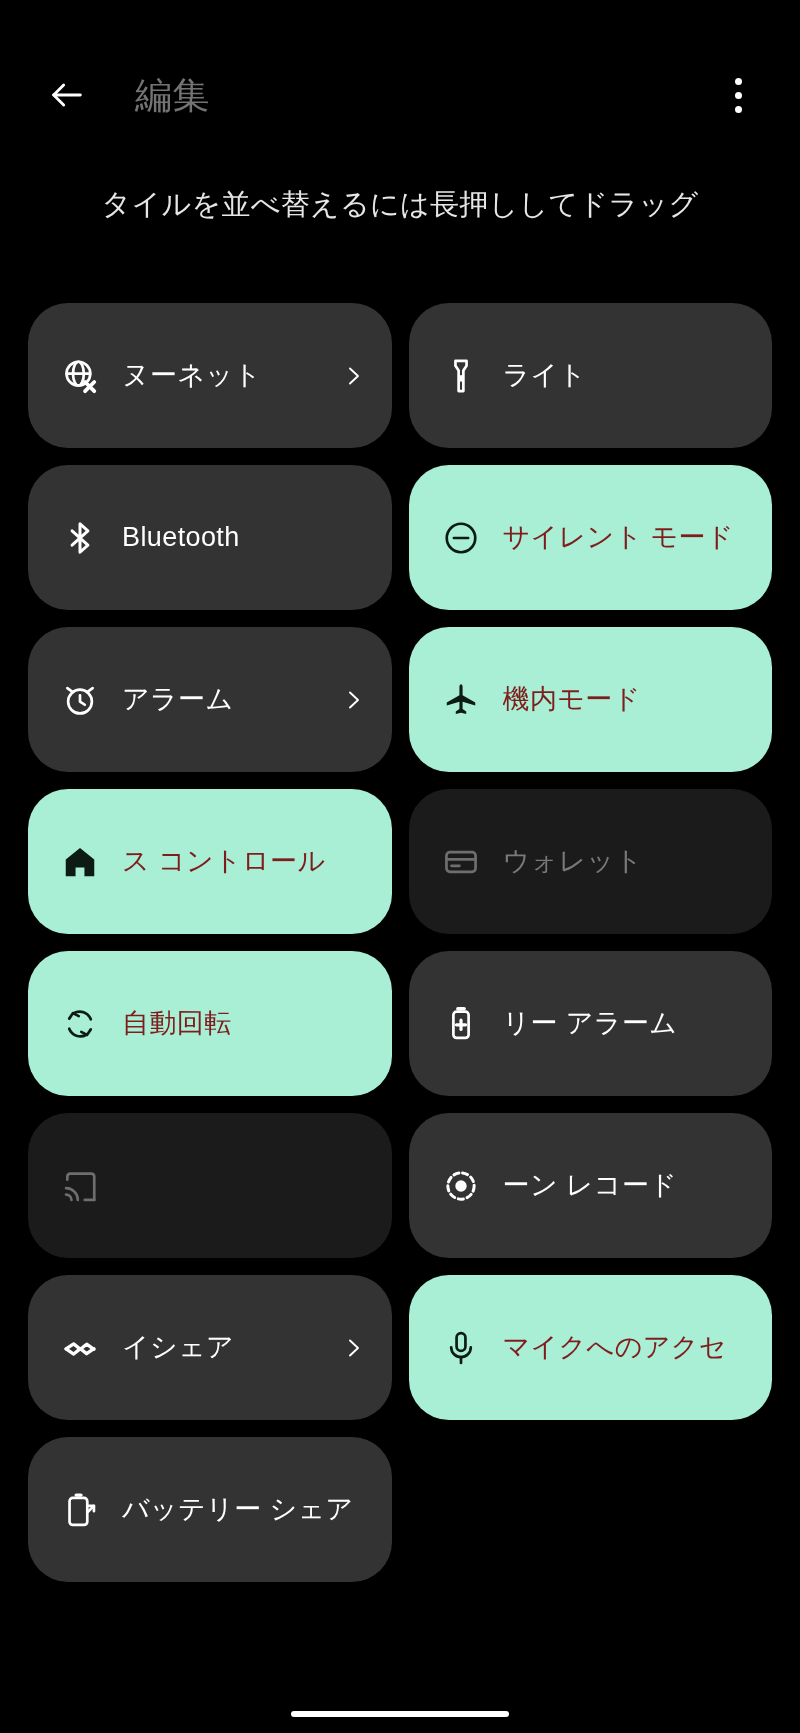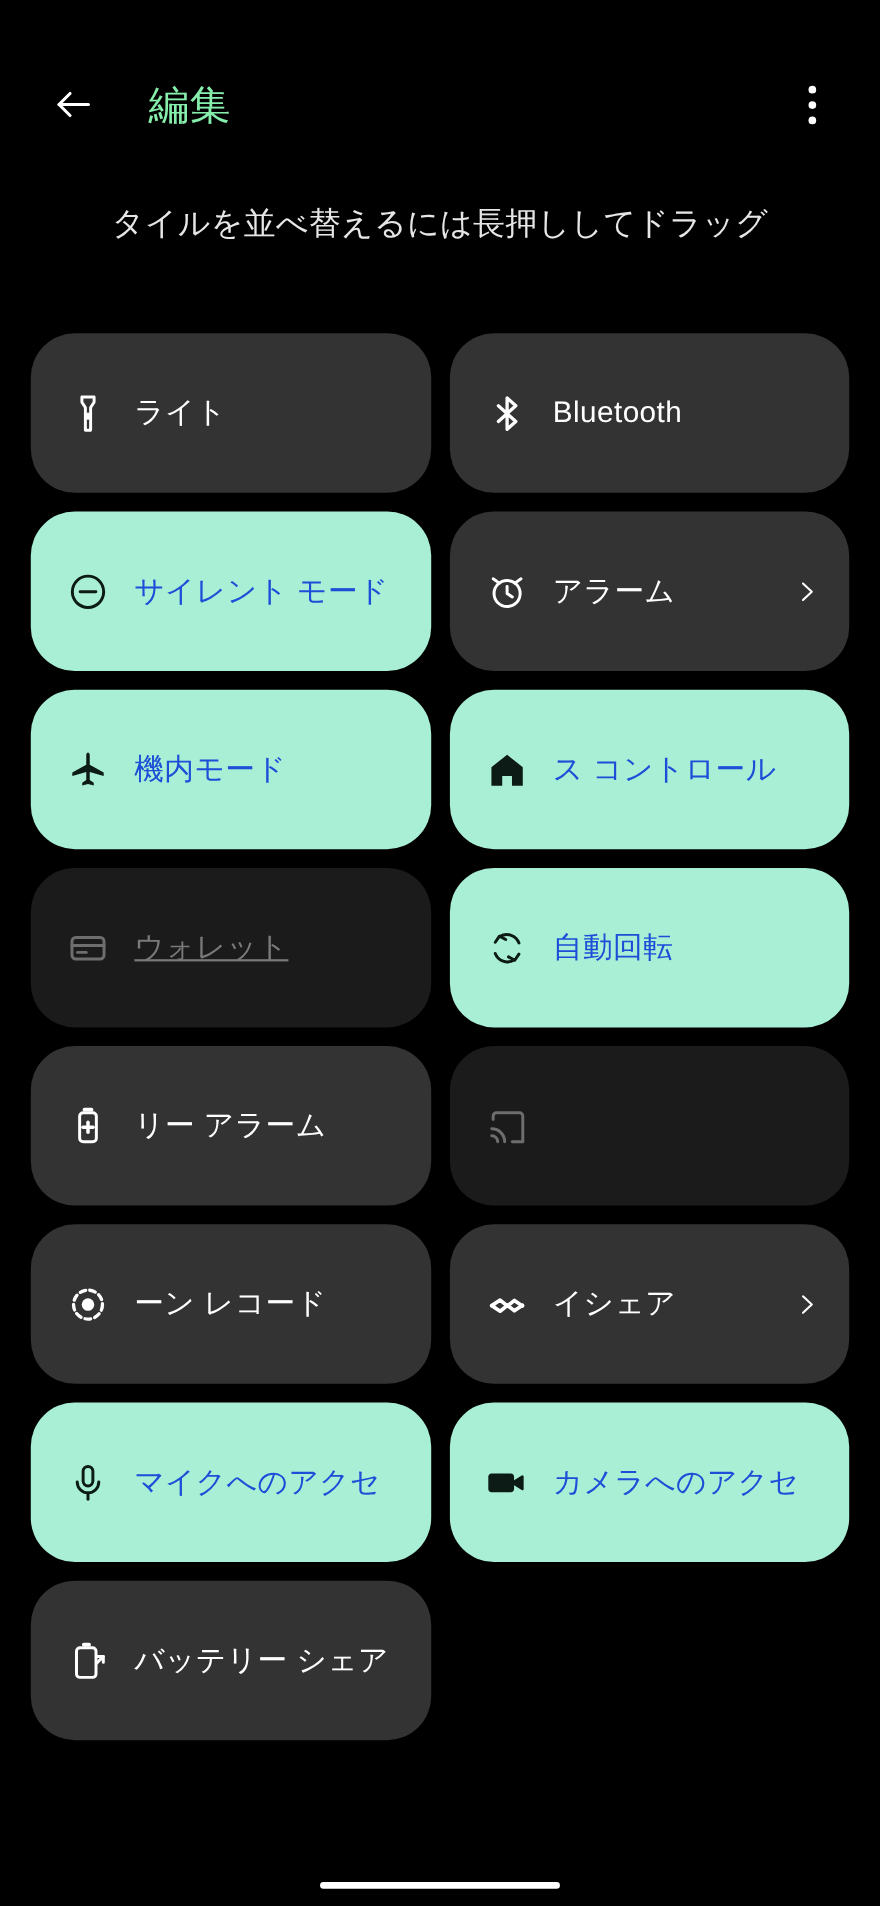--- a/index.html
+++ b/index.html
@@ -31,21 +31,21 @@
     align-items: center;
     justify-content: center;
     flex: 0 0 auto;
     cursor: pointer;
   }
   .page-title {
     font-size: 37px;
     line-height: 1;
     letter-spacing: 0.5px;
     margin-left: 39px;
-    color: #86efac;
+    color: #737373;
     font-weight: 400;
     white-space: nowrap;
   }
   .spacer { flex: 1 1 auto; }
   .overflow-btn {
     width: 56px;
     height: 56px;
     display: flex;
     flex-direction: column;
     align-items: center;
@@ -90,27 +90,26 @@
     display: flex;
     align-items: center;
     padding: 0 26px 0 32px;
     box-sizing: border-box;
     overflow: hidden;
     cursor: pointer;
     position: relative;
   }
   .tile.active {
     background: #a8efd5;
-    color: #1d4ed8;
+    color: #7f1d1d;
   }
   .tile.disabled {
     background: #1b1b1b;
     color: #7a7a7a;
     cursor: default;
-    text-decoration: underline;
   }
   .tile .ticon {
     flex: 0 0 auto;
     width: 40px;
     height: 40px;
     display: flex;
     align-items: center;
     justify-content: center;
     margin-right: 22px;
   }
@@ -168,20 +167,37 @@
     <span class="dot"></span>
   </div>
 </div>
 
 <div class="subtitle">タイルを並べ替えるには長押ししてドラッグ</div>
 
 <div class="grid">
     <div class="tile">
       <span class="ticon">
         <svg width="38" height="38" viewBox="0 0 24 24" fill="none" stroke="#ffffff" stroke-width="1.7" stroke-linecap="round" stroke-linejoin="round">
+          <circle cx="11" cy="10.5" r="7.5"></circle>
+          <ellipse cx="11" cy="10.5" rx="3.4" ry="7.5"></ellipse>
+          <line x1="3.6" y1="10.5" x2="18.4" y2="10.5"></line>
+          <line x1="15.2" y1="15.8" x2="21" y2="21.6" stroke-width="2.4"></line>
+          <line x1="21" y1="15.8" x2="15.2" y2="21.6" stroke-width="2.4"></line>
+        </svg>
+      </span>
+      <span class="tlabel">ヌーネット</span>
+      <span class="chev">
+        <svg width="24" height="30" viewBox="0 0 24 24" fill="none" stroke="#ffffff" stroke-width="1.9" stroke-linecap="round" stroke-linejoin="round">
+          <polyline points="9,4.5 17,12 9,19.5"></polyline>
+        </svg>
+      </span>
+    </div>
+    <div class="tile">
+      <span class="ticon">
+        <svg width="38" height="38" viewBox="0 0 24 24" fill="none" stroke="#ffffff" stroke-width="1.7" stroke-linecap="round" stroke-linejoin="round">
           <path d="M8.5 2.5h7v3l-2 3v13h-3v-13l-2-3z"></path>
           <line x1="12" y1="12.5" x2="12" y2="14.5" stroke-width="2.2"></line>
         </svg>
       </span>
       <span class="tlabel">ライト</span>
     </div>
     <div class="tile">
       <span class="ticon">
         <svg width="38" height="38" viewBox="0 0 24 24" fill="none" stroke="#ffffff" stroke-width="1.7" stroke-linecap="round" stroke-linejoin="round">
           <polyline points="7,7.5 17,16.5 12,21 12,3 17,7.5 7,16.5" stroke-width="1.9"></polyline>
@@ -298,28 +314,20 @@
     <div class="tile active">
       <span class="ticon">
         <svg width="38" height="38" viewBox="0 0 24 24" fill="none" stroke="#0d1b16" stroke-width="1.7" stroke-linecap="round" stroke-linejoin="round">
           <rect x="9.2" y="2.6" width="5.6" height="11.2" rx="2.8"></rect>
           <path d="M5.8 11.6a6.2 6.2 0 0 0 12.4 0"></path>
           <line x1="12" y1="17.8" x2="12" y2="21.4"></line>
         </svg>
       </span>
       <span class="tlabel">マイクへのアクセ</span>
     </div>
-    <div class="tile active">
-      <span class="ticon">
-        <svg width="38" height="38" viewBox="0 0 24 24" fill="#0d1b16">
-          <path d="M3 6.6h11.2c1 0 1.8.8 1.8 1.8v2.2l4.4-2.8a.7.7 0 0 1 1.1.6v7.2a.7.7 0 0 1-1.1.6L16 13.4v2.2c0 1-.8 1.8-1.8 1.8H3c-1 0-1.8-.8-1.8-1.8V8.4c0-1 .8-1.8 1.8-1.8z"></path>
-        </svg>
-      </span>
-      <span class="tlabel">カメラへのアクセ</span>
-    </div>
     <div class="tile">
       <span class="ticon">
         <svg width="38" height="38" viewBox="0 0 24 24" fill="none" stroke="#ffffff" stroke-width="1.7" stroke-linecap="round" stroke-linejoin="round">
           <path d="M7.4 4.4h7.2a2 2 0 0 1 2 2v13a2 2 0 0 1-2 2H7.4a2 2 0 0 1-2-2v-13a2 2 0 0 1 2-2z"></path>
           <line x1="9.6" y1="2.6" x2="12.6" y2="2.6" stroke-width="2.2"></line>
           <path d="M17.4 9.4h3.4v3.4"></path>
           <path d="M20.8 9.4 17 13.2"></path>
         </svg>
       </span>
       <span class="tlabel">バッテリー シェア</span>

